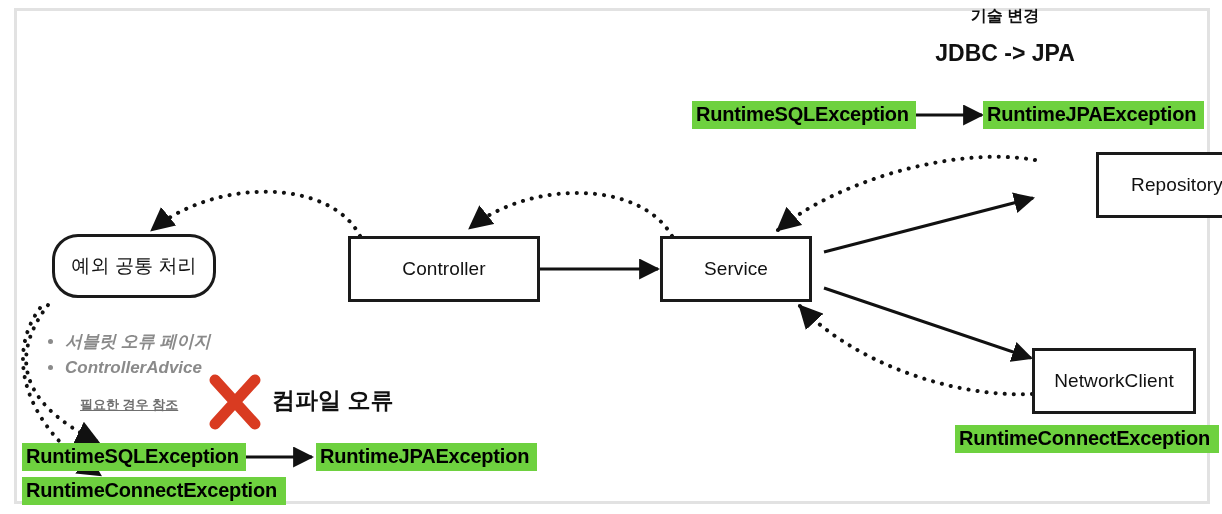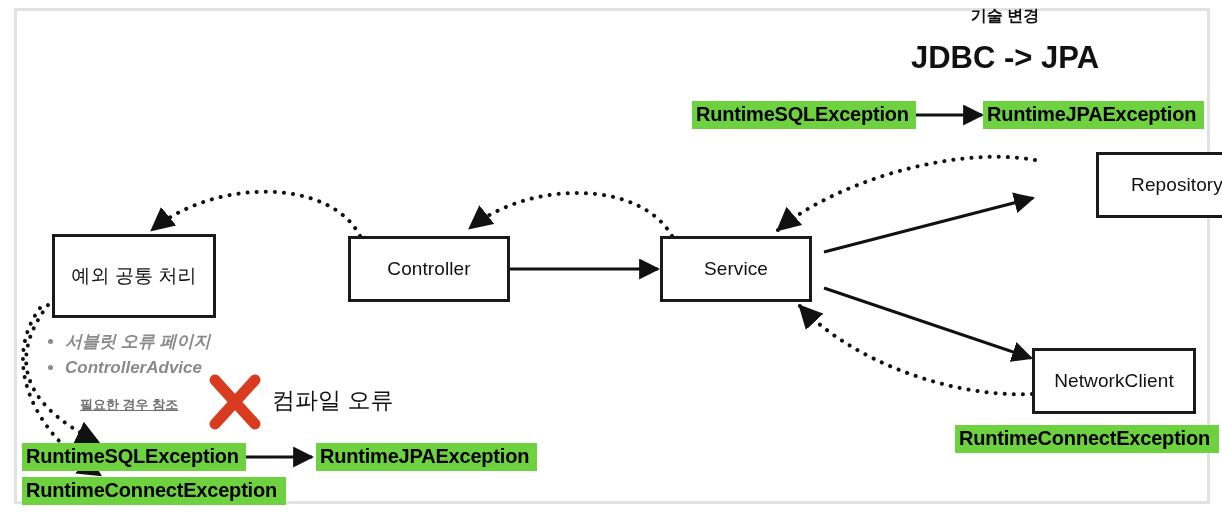--- a/index.html
+++ b/index.html
@@ -84,21 +84,21 @@
   .note {
     position: absolute;
     color: #6f6f6f;
     font-weight: bold;
     font-size: 13px;
     white-space: nowrap;
   }
   .compile-err {
     position: absolute;
     color: #111111;
-    font-weight: normal;
+    font-weight: bold;
     font-size: 23px;
     white-space: nowrap;
   }
   .xmark {
     position: absolute;
     width: 60px;
     height: 60px;
   }
 </style>
 </head>
@@ -135,27 +135,27 @@
     <path d="M 1035 160 C 950 145 830 185 778 230" fill="none" stroke="#111111" stroke-width="4" stroke-linecap="round" stroke-dasharray="0.1 9" marker-end="url(#arrowd)"></path>
 
     <path d="M 1032 394 C 950 398 850 360 800 306" fill="none" stroke="#111111" stroke-width="4" stroke-linecap="round" stroke-dasharray="0.1 9" marker-end="url(#arrowd)"></path>
 
     <path d="M 48 305 C 14 350 12 400 98 442" fill="none" stroke="#111111" stroke-width="4" stroke-linecap="round" stroke-dasharray="0.1 9" marker-end="url(#arrowd)"></path>
 
     <path d="M 40 308 C 2 360 30 430 100 475" fill="none" stroke="#111111" stroke-width="4" stroke-linecap="round" stroke-dasharray="0.1 9" marker-end="url(#arrowd)"></path>
   </svg>
 
   <div class="title-line" style="left:895px; top:6px; width:220px; font-size:16px;">기술 변경</div>
-  <div class="title-line" style="left:895px; top:40px; width:220px; font-size:31px;">JDBC -&gt; JPA</div>
-
-  <div class="node" style="left:52px; top:234px; width:164px; height:84px;">
+  <div class="title-line" style="left:895px; top:40px; width:220px; font-size:23px;">JDBC -&gt; JPA</div>
+
+  <div class="node" style="left:52px; top:234px; width:164px; height:64px;border-radius:26px;">
     <span>예외 공통 처리</span>
   </div>
 
-  <div class="node" style="left:348px; top:236px; width:162px; height:66px;">
+  <div class="node" style="left:348px; top:236px; width:192px; height:66px;">
     <span>Controller</span>
   </div>
 
   <div class="node" style="left:660px; top:236px; width:152px; height:66px;">
     <span>Service</span>
   </div>
 
   <div class="node" style="left:1096px; top:152px; width:162px; height:66px;">
     <span>Repository</span>
   </div>

